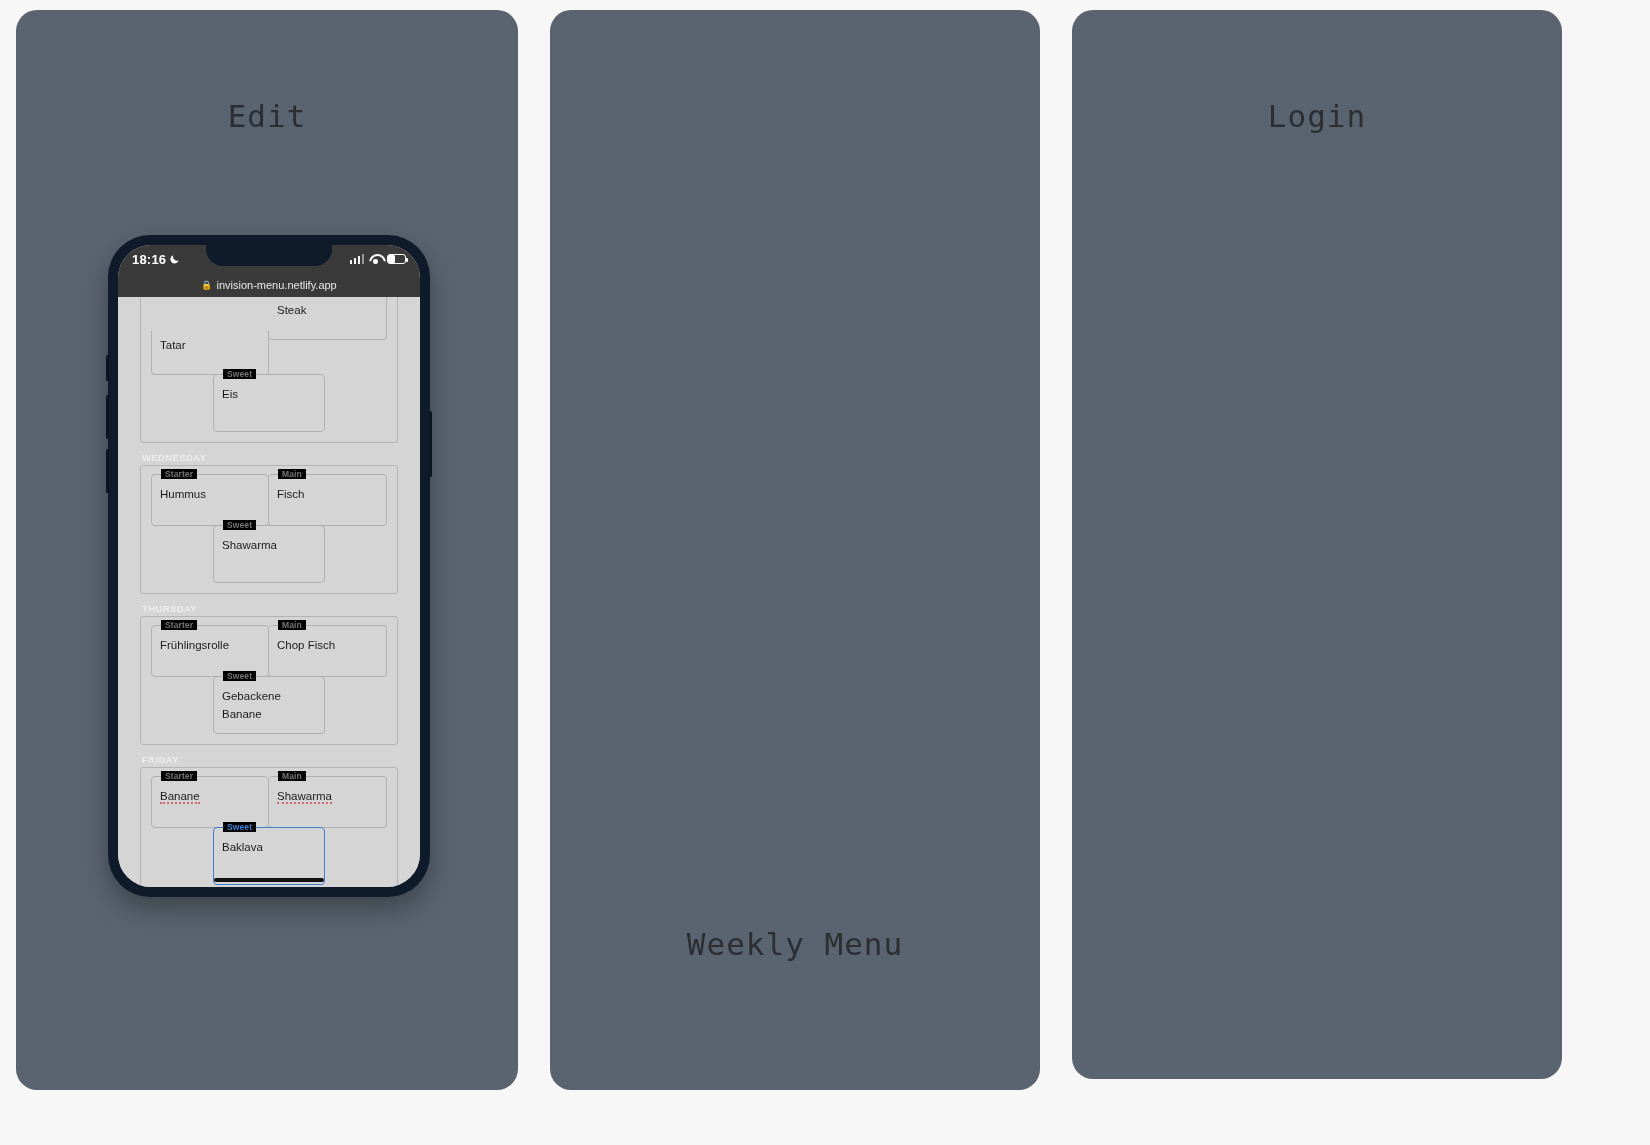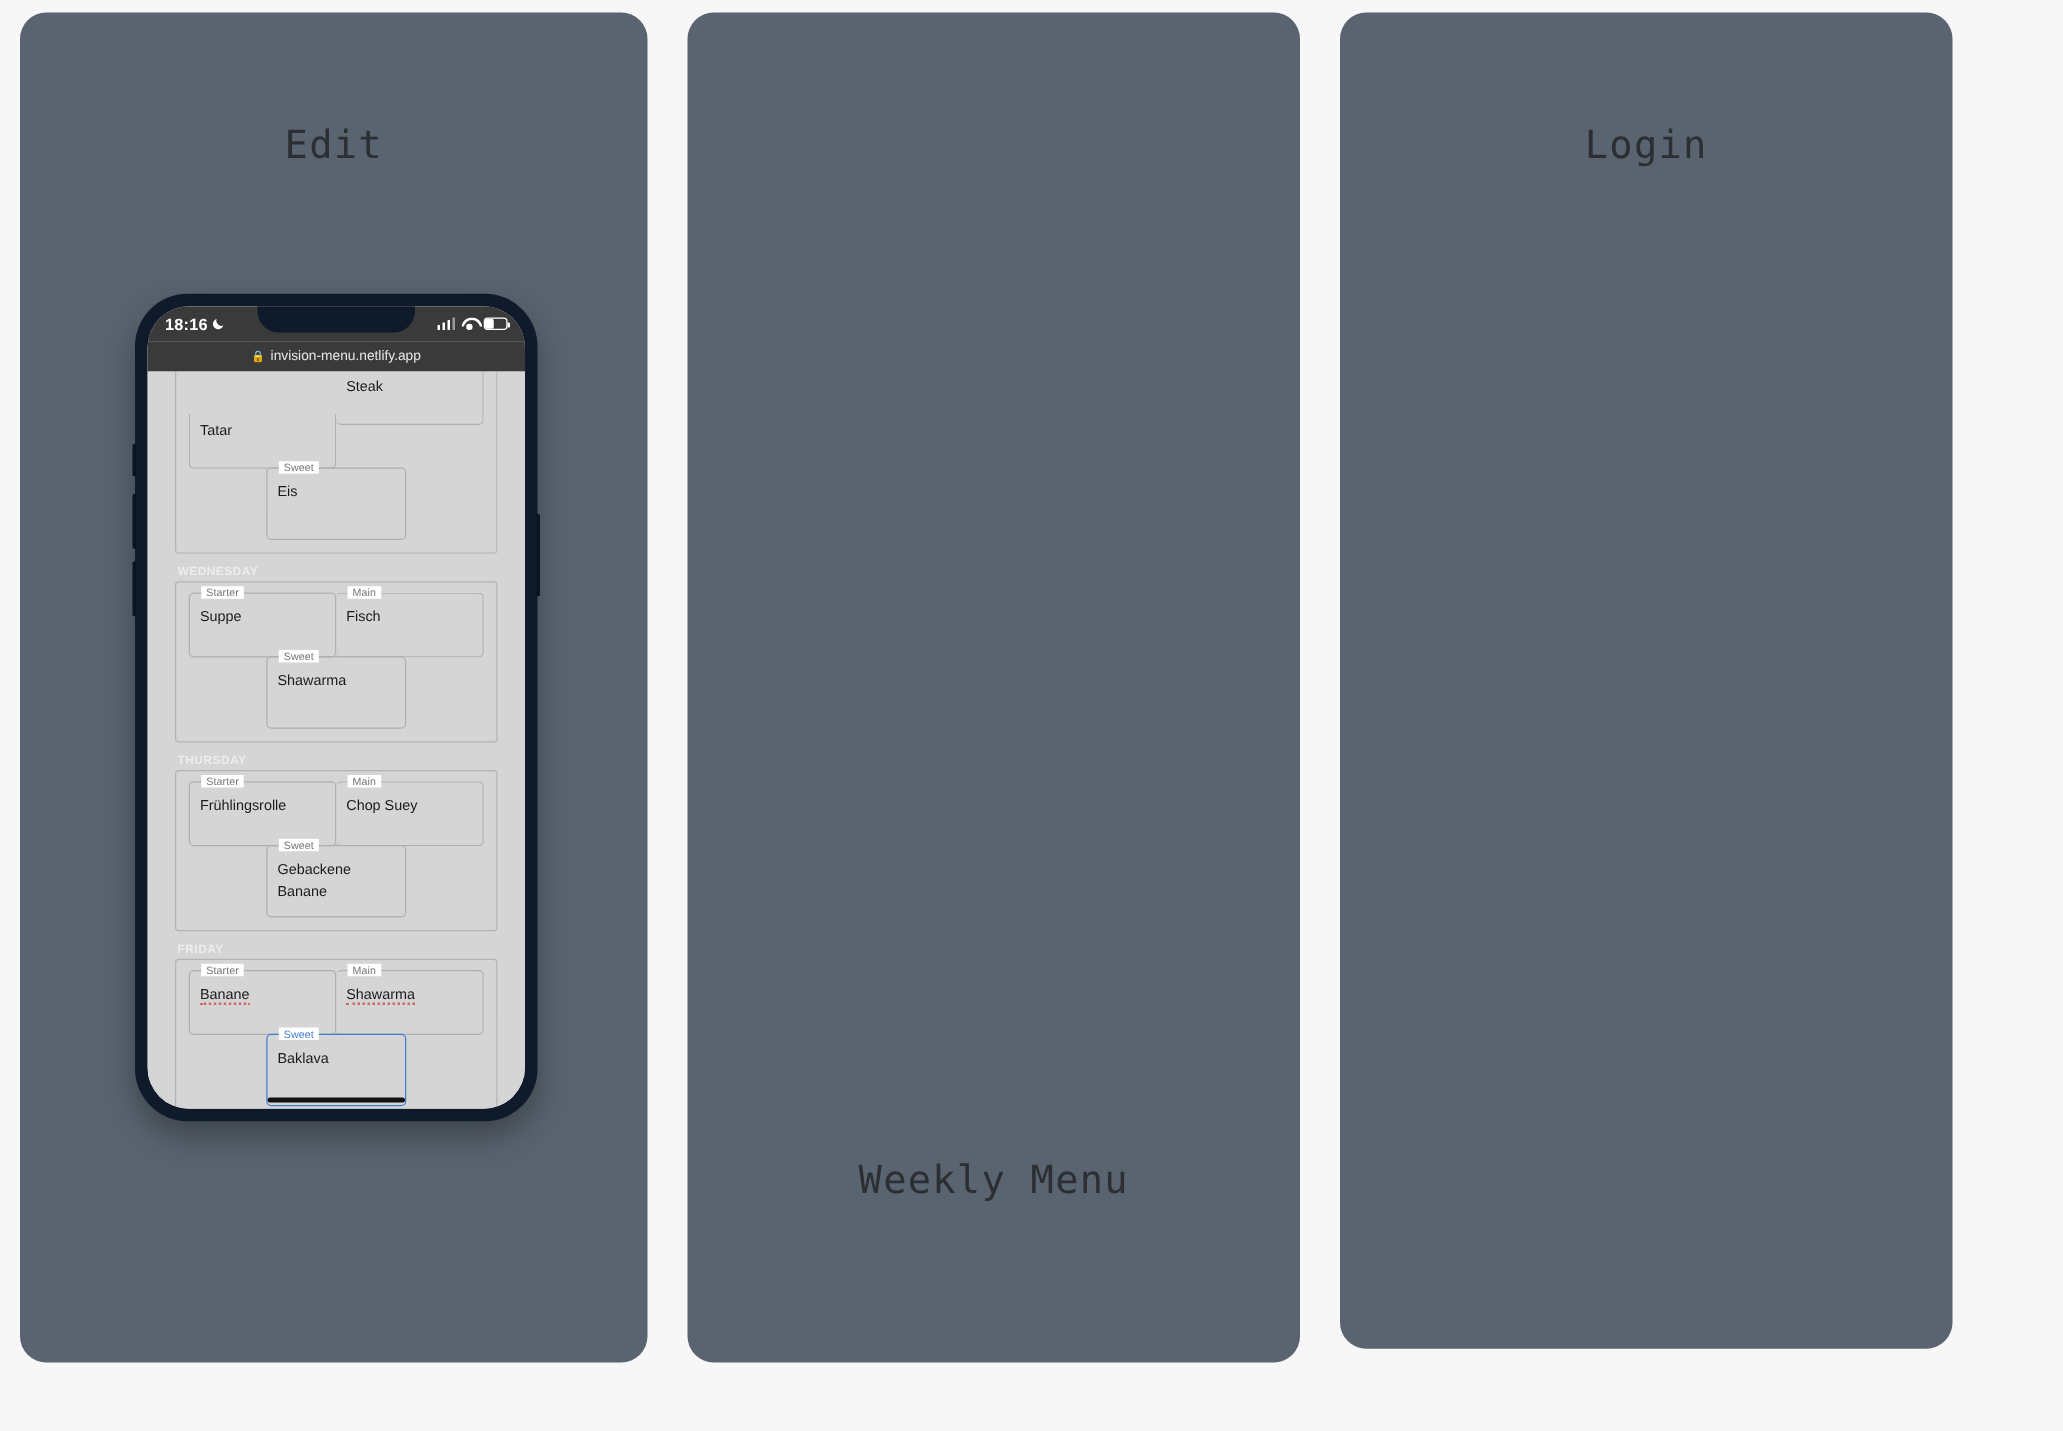--- a/index.html
+++ b/index.html
@@ -120,23 +120,24 @@
   .field{
     position:relative;
     border:1px solid #b0b0b0;border-radius:4px;
     height:52px;box-sizing:border-box;
     padding:9px 8px 0 8px;
     background:transparent;
   }
   .field.half{flex:1 1 50%;}
   .field .legend{
     position:absolute;top:-6px;left:9px;
-    background:#ffffff;padding:0 4px;
+    background:#000000;padding:0 4px;
     font-size:8.5px;color:#757575;
     letter-spacing:.1px;
+    font-weight:bold;
   }
   .field .val{
     font-size:11.5px;color:#1b1b1b;line-height:14px;
   }
   .field.sweet{
     width:112px;margin:-1px auto 0 auto;height:58px;
   }
   .field.focused{border:1.6px solid #3c7fd0;}
   .field.focused .legend{color:#3c7fd0;}
   .squiggle{
@@ -226,21 +227,21 @@
               </div>
             </div>
           </div>
 
           <div class="day-block">
             <div class="day-label">WEDNESDAY</div>
             <div class="fieldset">
               <div class="row2">
                 <div class="field half">
                   <span class="legend">Starter</span>
-                  <span class="val">Suppe</span>
+                  <span class="val">Hummus</span>
                 </div>
                 <div class="field half" style="border-left:none;">
                   <span class="legend">Main</span>
                   <span class="val">Fisch</span>
                 </div>
               </div>
               <div class="field sweet">
                 <span class="legend">Sweet</span>
                 <span class="val">Shawarma</span>
               </div>
@@ -250,21 +251,21 @@
           <div class="day-block">
             <div class="day-label">THURSDAY</div>
             <div class="fieldset">
               <div class="row2">
                 <div class="field half">
                   <span class="legend">Starter</span>
                   <span class="val">Frühlingsrolle</span>
                 </div>
                 <div class="field half" style="border-left:none;">
                   <span class="legend">Main</span>
-                  <span class="val">Chop Suey</span>
+                  <span class="val">Chop Fisch</span>
                 </div>
               </div>
               <div class="field sweet">
                 <span class="legend">Sweet</span>
                 <span class="val">Gebackene Banane</span>
               </div>
             </div>
           </div>
 
           <div class="day-block">

